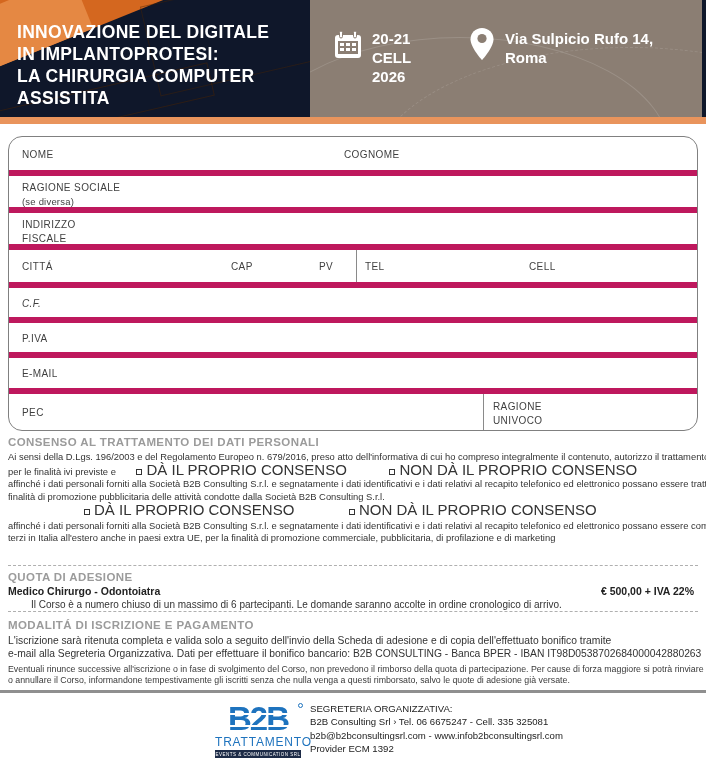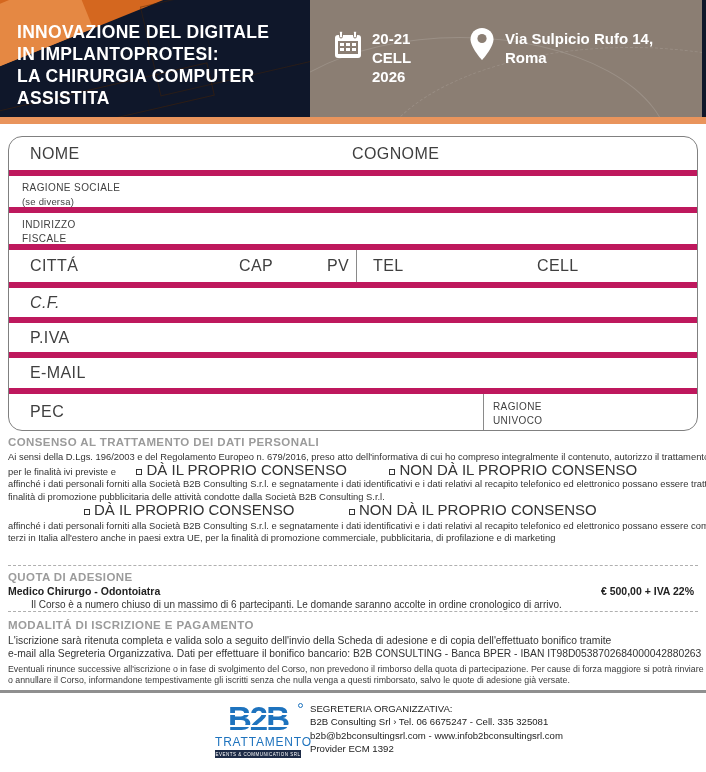--- a/index.html
+++ b/index.html
@@ -21,21 +21,21 @@
   .hdr-item-text { position:absolute; color:#fff; font-weight:bold; font-size:15px; line-height:19px; }
   .date-text { left:372px; top:29px; }
   .loc-text { left:505px; top:29px; }
   .cal-icon { position:absolute; left:333px; top:30px; }
   .pin-icon { position:absolute; left:469px; top:27px; }
 
   
   .form { position:absolute; left:8px; top:136px; width:690px; border:1.3px solid #808080; border-radius:14px; overflow:hidden; background:#fff; }
   .frow { position:relative; border-top:6px solid #be185d; }
   .frow:first-child { border-top:none; }
-  .flabel { position:absolute; font-size:16px; color:#3f3f3f; letter-spacing:.4px;margin-left:8px; }
+  .flabel { position:absolute; font-size:10px; color:#3f3f3f; letter-spacing:.4px; }
   .vcenter { top:50%; transform:translateY(-50%); }
   .twolines { padding:5px 0 0 13px; font-size:10px; color:#3f3f3f; letter-spacing:.4px; line-height:13.5px; }
   .cellsplit { position:absolute; top:0; bottom:0; border-left:1px solid #8a8a8a; }
 
   
   .sec-heading { font-size:11.5px; font-weight:bold; color:#9b9b9b; letter-spacing:.4px; }
   .consent { position:absolute; left:8px; top:436px; width:690px; }
   .consent .body { font-size:9.4px; color:#333; line-height:12.5px; margin-top:3px; }
   .cline { white-space:nowrap; }
   .chk { display:inline-block; width:6px; height:6px; border:1px solid #333; margin-right:4px; vertical-align:0; }

